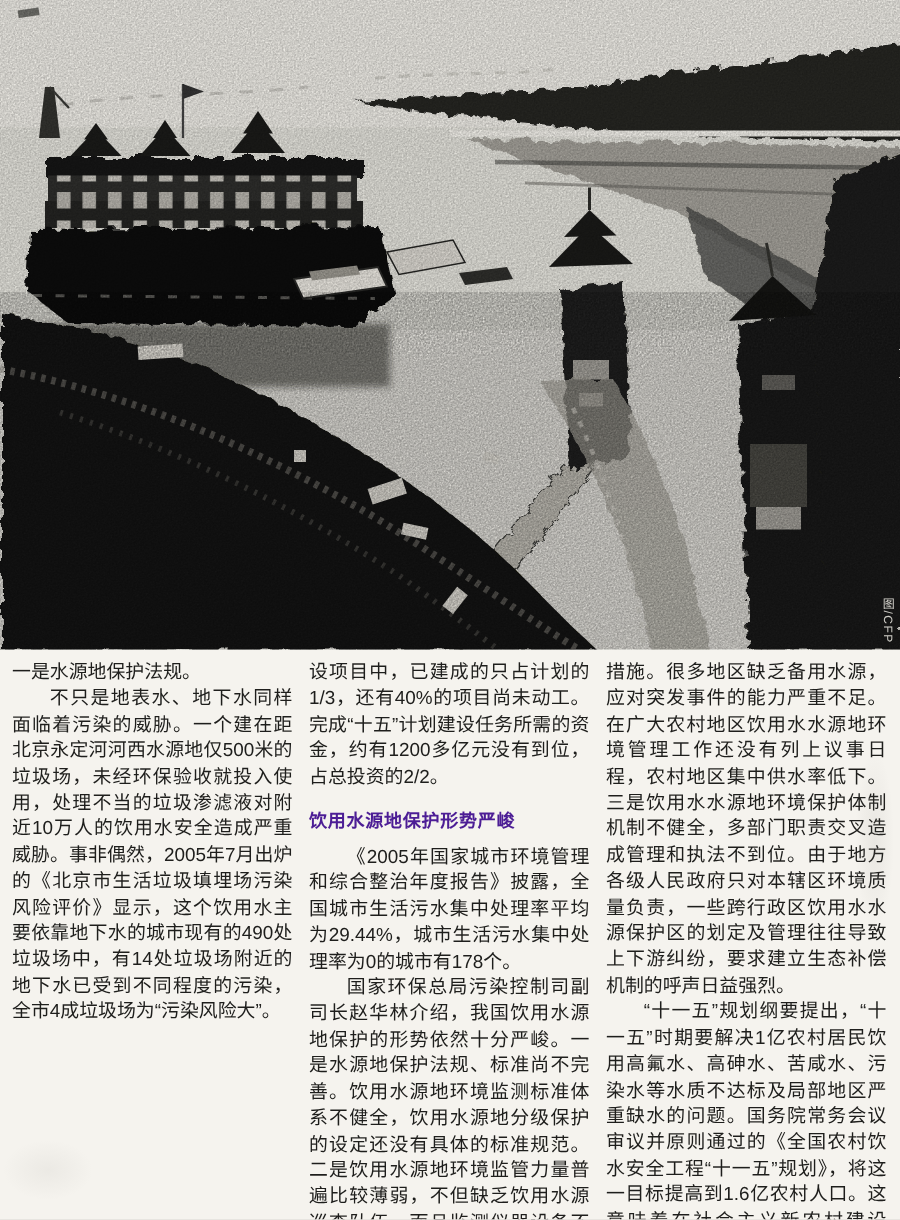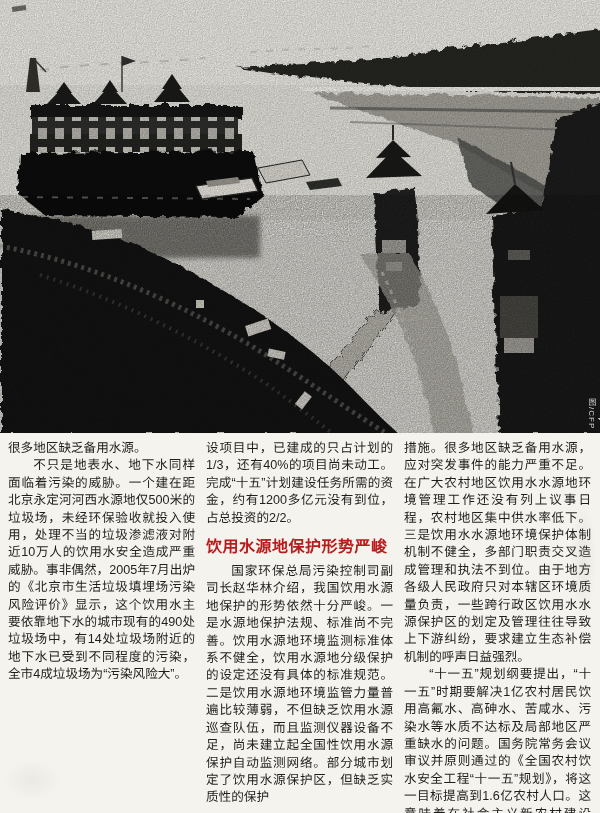--- a/index.html
+++ b/index.html
@@ -21,22 +21,22 @@
     display:flex;gap:11px;
   }
   .col{width:187px;min-width:187px;}
   .para{
     margin:0;font-size:12.6px;line-height:17.4px;
     text-align:justify;color:#1e1e1c;
     font-weight:500;
   }
   .ind{text-indent:2em;}
   .sec-heading{
-    margin:9px 0 5px 0;font-size:16px;line-height:22px;
-    font-weight:bold;color:#b91c1c;letter-spacing:.5px;
+    margin:9px 0 5px 0;font-size:12px;line-height:22px;
+    font-weight:bold;color:#4c1d95;letter-spacing:.5px;
   }
   
   .blotch{position:absolute;border-radius:50%;pointer-events:none;}
   .b1{left:570px;top:500px;width:26px;height:120px;background:radial-gradient(closest-side,rgba(120,118,112,.10),rgba(120,118,112,0));}
   .b2{left:2px;top:760px;width:60px;height:40px;background:radial-gradient(closest-side,rgba(120,118,112,.08),rgba(120,118,112,0));}
 </style>
 </head>
 <body>
 
 <div class="page">
@@ -151,28 +151,29 @@
         <rect width="600" height="433" filter="url(#grain)" opacity="0.22"></rect>
         <rect y="195" width="600" height="238" filter="url(#grain)" opacity="0.22"></rect>
       </g>
     </svg>
     <div class="photo-credit">图/CFP</div>
   </div>
 
   <div class="text-area">
 
     <div class="col">
-      <p class="para">很多地区缺乏备用水源。</p>
+      <p class="para">一是水源地保护法规。</p>
       <p class="para ind">不只是地表水、地下水同样面临着污染的威胁。一个建在距北京永定河河西水源地仅500米的垃圾场，未经环保验收就投入使用，处理不当的垃圾渗滤液对附近10万人的饮用水安全造成严重威胁。事非偶然，2005年7月出炉的《北京市生活垃圾填埋场污染风险评价》显示，这个饮用水主要依靠地下水的城市现有的490处垃圾场中，有14处垃圾场附近的地下水已受到不同程度的污染，全市4成垃圾场为“污染风险大”。</p>
 
     </div>
 
     <div class="col">
       <p class="para">设项目中，已建成的只占计划的1/3，还有40%的项目尚未动工。完成“十五”计划建设任务所需的资金，约有1200多亿元没有到位，占总投资的2/2。</p>
       <h2 class="sec-heading">饮用水源地保护形势严峻</h2>
+      <p class="para ind">《2005年国家城市环境管理和综合整治年度报告》披露，全国城市生活污水集中处理率平均为29.44%，城市生活污水集中处理率为0的城市有178个。</p>
       <p class="para ind">国家环保总局污染控制司副司长赵华林介绍，我国饮用水源地保护的形势依然十分严峻。一是水源地保护法规、标准尚不完善。饮用水源地环境监测标准体系不健全，饮用水源地分级保护的设定还没有具体的标准规范。二是饮用水源地环境监管力量普遍比较薄弱，不但缺乏饮用水源巡查队伍，而且监测仪器设备不足，尚未建立起全国性饮用水源保护自动监测网络。部分城市划定了饮用水源保护区，但缺乏实质性的保护</p>
     </div>
 
     <div class="col">
       <p class="para">措施。很多地区缺乏备用水源，应对突发事件的能力严重不足。在广大农村地区饮用水水源地环境管理工作还没有列上议事日程，农村地区集中供水率低下。三是饮用水水源地环境保护体制机制不健全，多部门职责交叉造成管理和执法不到位。由于地方各级人民政府只对本辖区环境质量负责，一些跨行政区饮用水水源保护区的划定及管理往往导致上下游纠纷，要求建立生态补偿机制的呼声日益强烈。</p>
       <p class="para ind">“十一五”规划纲要提出，“十一五”时期要解决1亿农村居民饮用高氟水、高砷水、苦咸水、污染水等水质不达标及局部地区严重缺水的问题。国务院常务会议审议并原则通过的《全国农村饮水安全工程“十一五”规划》，将这一目标提高到1.6亿农村人口。这意味着在社会主义新农村建设中，我国政府正在加速解决涉及3亿多农民的饮水安全问题。■</p>
     </div>
 
   </div>
 

